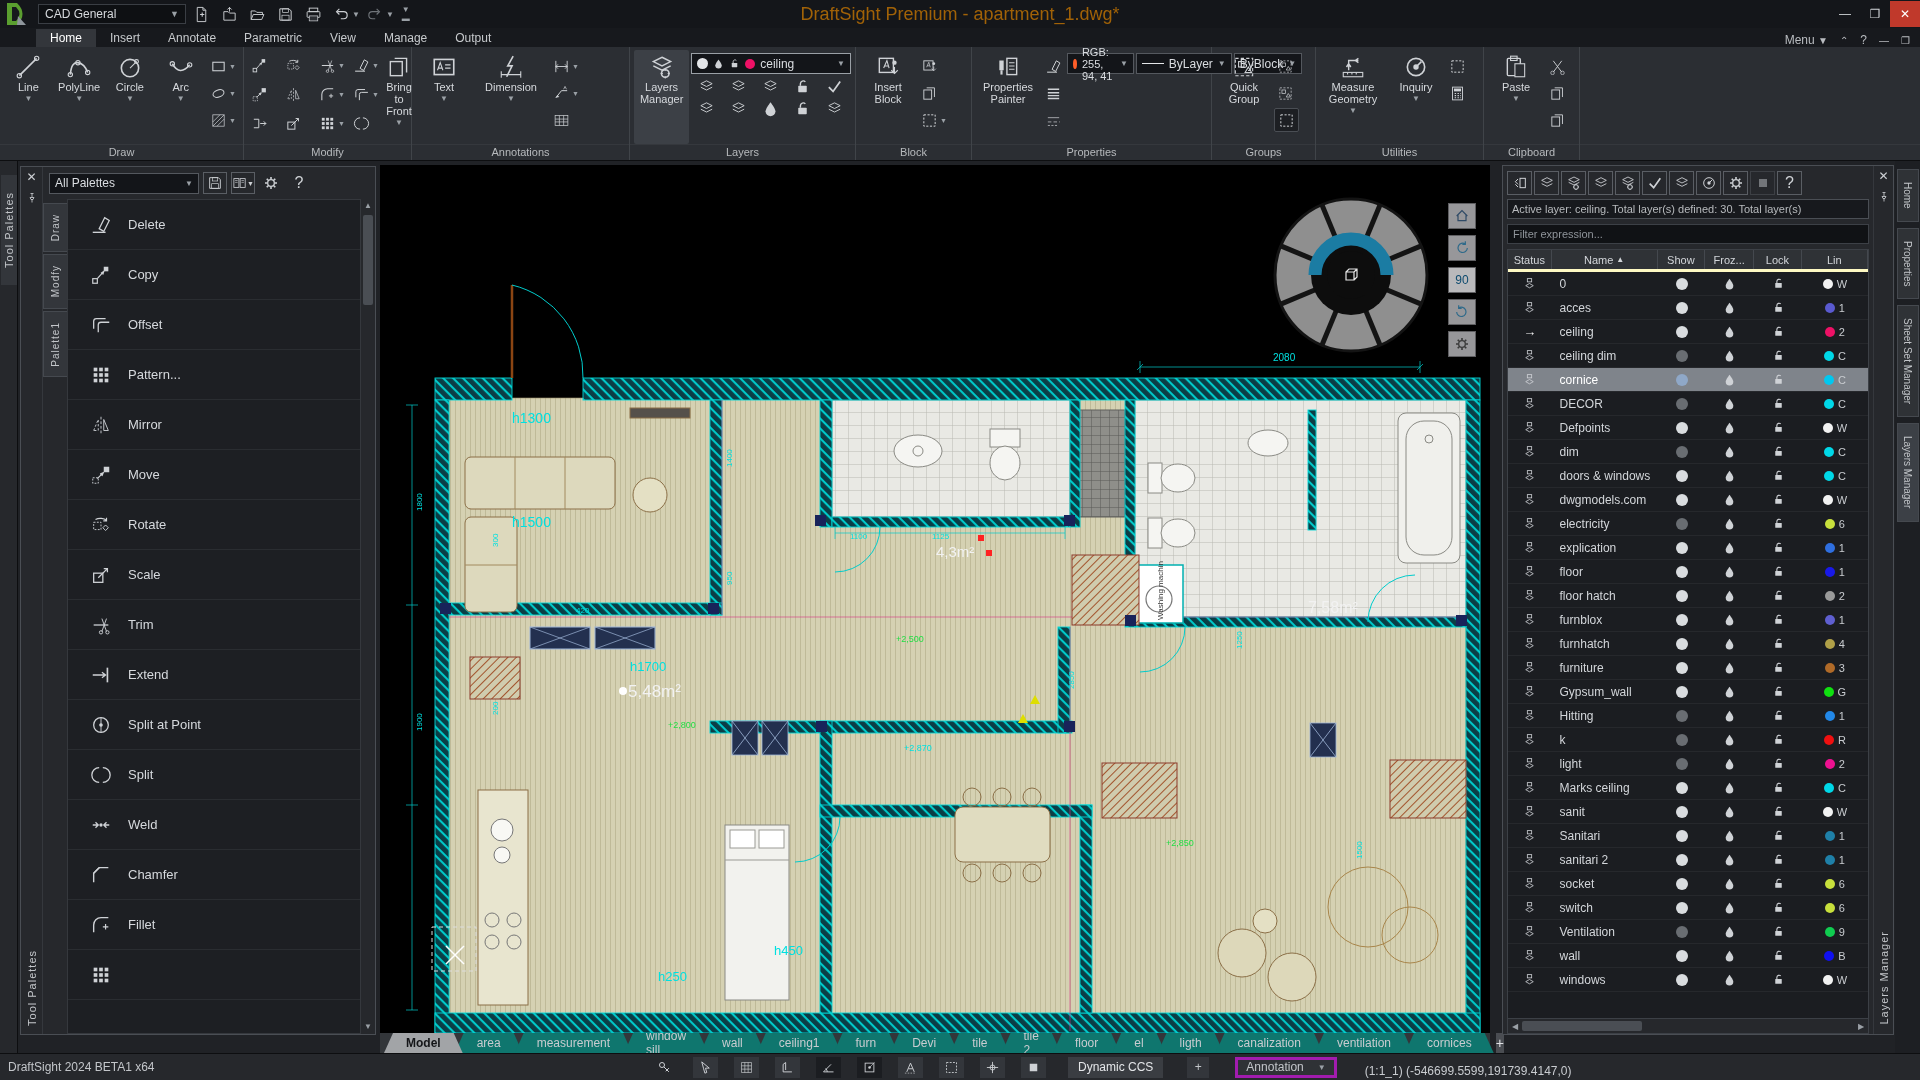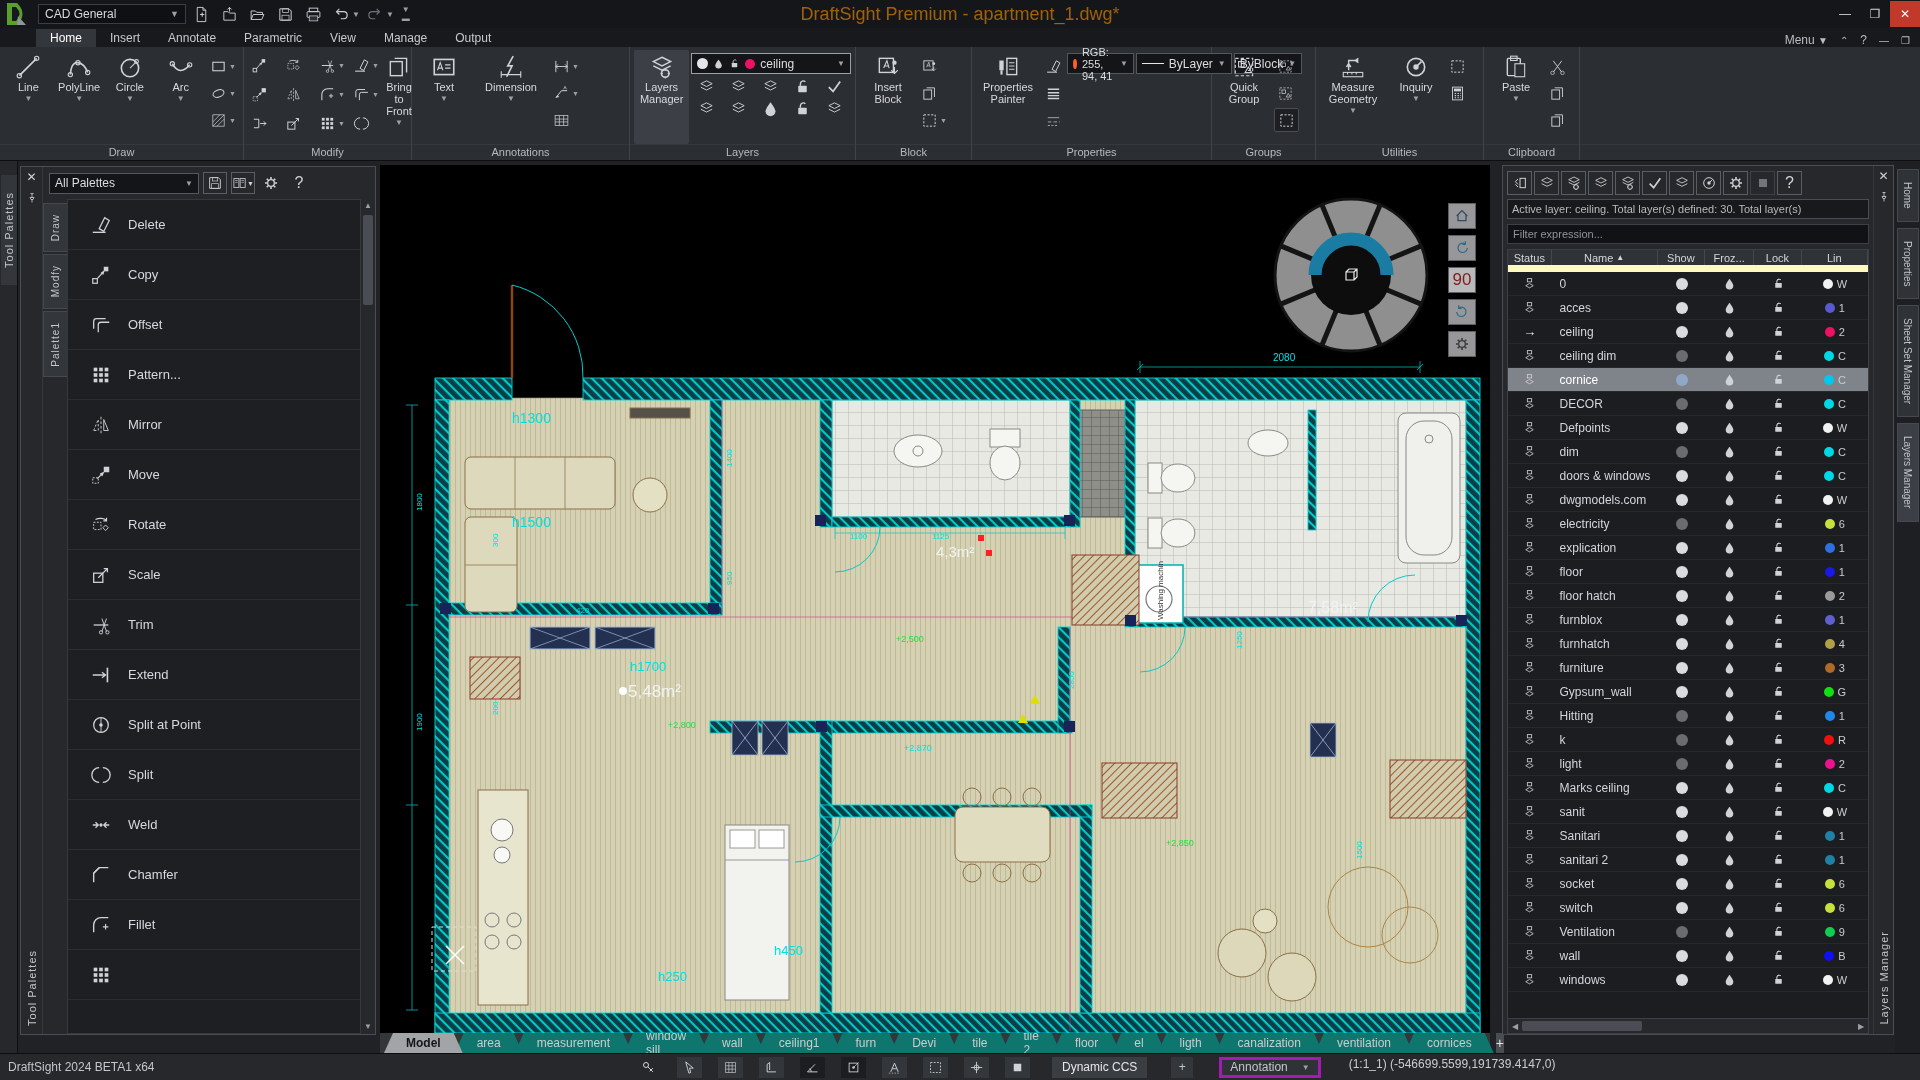--- a/index.html
+++ b/index.html
@@ -84,38 +84,38 @@
   #pal-scroll{width:14px;background:#26282c;display:flex;flex-direction:column;align-items:center}
   #pal-scroll .ar{font-size:8px;color:#9aa0a6;height:14px;line-height:14px}
   #pal-thumb{width:10px;height:90px;background:#4a4e54;border-radius:2px}
   #pal-strack{flex:1;width:14px;display:flex;justify-content:center;padding-top:2px}
 
   
   #canvas{position:absolute;left:380px;top:165px;width:1110px;height:868px;background:#000}
   #plan{position:absolute;left:0;top:0}
   #wheel{position:absolute;left:886px;top:25px;width:214px;height:170px}
   .wbtncol{position:absolute;left:182px;top:13px;display:flex;flex-direction:column;gap:6px}
-  .navb{width:28px;height:26px;background:#97979a;border:1px solid #5f5f62;display:flex;align-items:center;justify-content:center;font-size:17px;color:#7f1d1d}
+  .navb{width:28px;height:26px;background:#97979a;border:1px solid #5f5f62;display:flex;align-items:center;justify-content:center;font-size:12px;color:#0c4a6e}
   .navb svg{width:16px;height:16px}
 
   
   #sheetbar{position:absolute;left:380px;top:1033px;width:1110px;height:20px;background:#33363a;display:flex;align-items:stretch;padding-left:8px}
   .stab{clip-path:polygon(9px 0,calc(100% - 9px) 0,100% 100%,0 100%);background:#0f766e;color:#c9ccd0;font-size:12px;display:flex;align-items:center;justify-content:center;padding:0 22px;margin:0 -4px}
   .stab.active{background:#a2a4a7;color:#141518;font-weight:bold;z-index:2}
   #stab-add{width:30px;background:#4a4d52;color:#e0e2e5;font-size:14px;display:flex;align-items:center;justify-content:center;margin-left:6px}
 
   
   #rpanel{position:absolute;left:1502px;top:165px;width:392px;height:870px;background:#26282c;border:1px solid #4a4e54;display:flex}
   #rp-main{flex:1;display:flex;flex-direction:column;padding:4px 4px 0 4px;overflow:hidden}
   #rp-toolbar{display:flex;gap:2px;height:26px;align-items:center}
   #rp-toolbar .tbtn{width:25px;height:24px}
   #rp-status{height:20px;background:#17191d;border:1px solid #4a4e54;font-size:11px;color:#b7bABD;color:#b7babd;display:flex;align-items:center;padding:0 4px;margin-top:3px;white-space:nowrap;overflow:hidden}
   #rp-filter{height:20px;background:#101215;border:1px solid #3c4046;font-size:11px;color:#8f949a;display:flex;align-items:center;padding:0 5px;margin-top:5px}
   #rp-table{flex:1;margin-top:5px;border:1px solid #3c4046;background:#1b1d21;overflow:hidden;display:flex;flex-direction:column}
-  #rp-head{display:flex;height:22px;background:#2f3236;border-bottom:7px solid #fef9c3;font-size:11px;color:#d3d6da}
+  #rp-head{display:flex;height:22px;background:#2f3236;border-bottom:3px solid #fef9c3;font-size:11px;color:#d3d6da}
   .hc{display:flex;align-items:center;justify-content:center;border-right:1px solid #44484e}
   .c-st{width:46px}.c-nm{width:112px}.c-sh{width:50px}.c-fr{width:52px}.c-lk{width:50px}.c-ln{width:70px}
   #layer-rows{flex:1;overflow:hidden}
   .lrow{display:flex;height:24px;align-items:center;font-size:12px;color:#d3d6da;border-bottom:1px solid #26282c}
   .lrow>span{display:flex;align-items:center;justify-content:center;height:100%}
   .lrow .c-nm{justify-content:flex-start;padding-left:8px}
   .lrow.sel{background:#7f848b;color:#fff}
   .lrow .act{color:#f2f2f2;font-weight:bold;font-size:13px}
   .lrow svg{width:13px;height:13px}
   .sdot{width:12px;height:12px;border-radius:50%}
@@ -133,21 +133,21 @@
 
   
   #right-dock{position:absolute;left:1895px;top:161px;width:25px;height:892px;background:#1d1f23;display:flex;flex-direction:column;gap:6px;padding-top:8px;align-items:center}
   .dtab{width:22px;background:#2f3236;border:1px solid #45494f;display:flex;align-items:center;justify-content:center;padding:12px 0}
   .dtab span{writing-mode:vertical-rl;font-size:10px;color:#c3c6ca}
   .dtab.active{background:#3c4046}
 
   
   #statusbar{position:absolute;left:0;top:1053px;width:1920px;height:27px;background:#26282c;border-top:1px solid #0d0e10;display:flex;align-items:center;font-size:12px;color:#c3c6ca}
   #sb-left{margin-left:8px}
-  #sb-icons{position:absolute;left:636px;display:flex;gap:16px;align-items:flex-start}
+  #sb-icons{position:absolute;left:652px;display:flex;gap:16px;align-items:flex-end}
   .sbt{width:25px;height:21px;background:#33363b;display:flex;align-items:center;justify-content:center}
   .sbt.off{background:#1b1d21}
   .sbt.plain{background:transparent}
   .sbt svg{width:15px;height:15px}
   #sb-ccs{height:21px;background:#3a3d42;padding:0 10px;display:flex;align-items:center;margin-left:6px;color:#e4e6e9}
   #sb-plus{width:22px;height:21px;background:#33363b;display:flex;align-items:center;justify-content:center;margin-left:8px}
   #sb-anno{height:21px;background:#2f3236;border:3px solid #a21caf;padding:0 8px;display:flex;align-items:center;gap:14px;margin-left:10px}
   #sb-anno .car{font-size:8px;color:#9aa0a6}
   #sb-coords{margin-left:12px;color:#c9ccd0}
 

